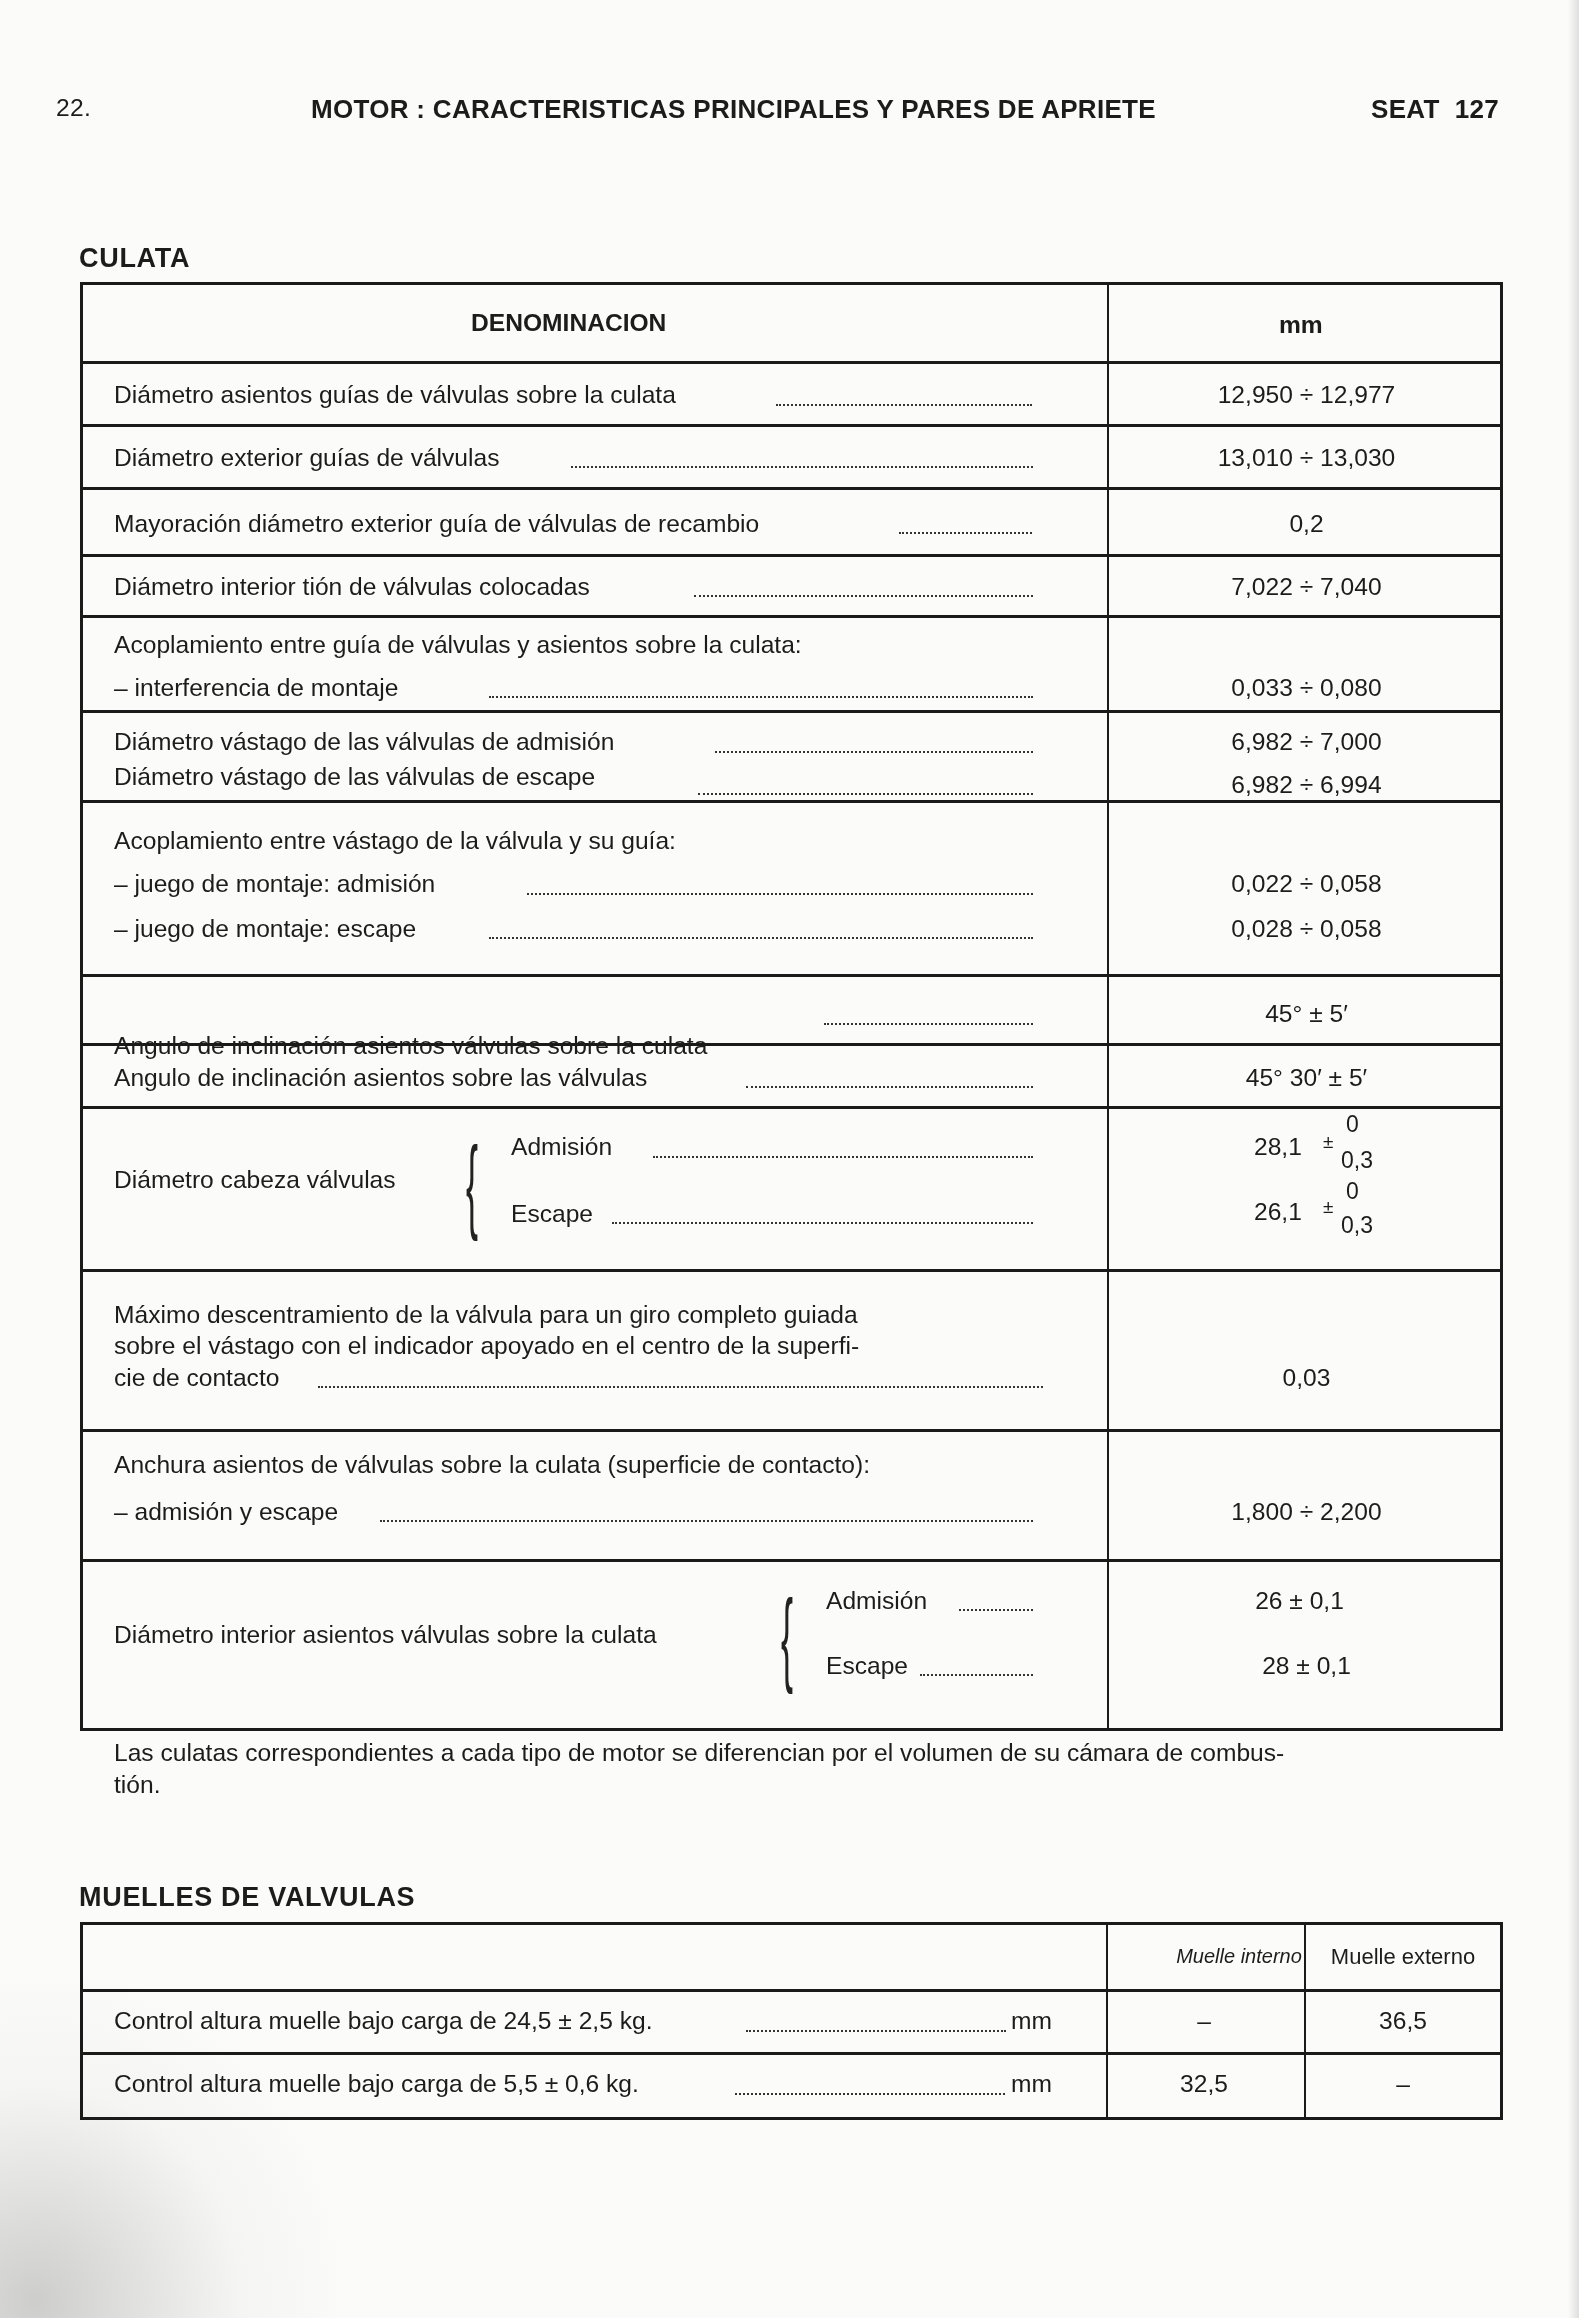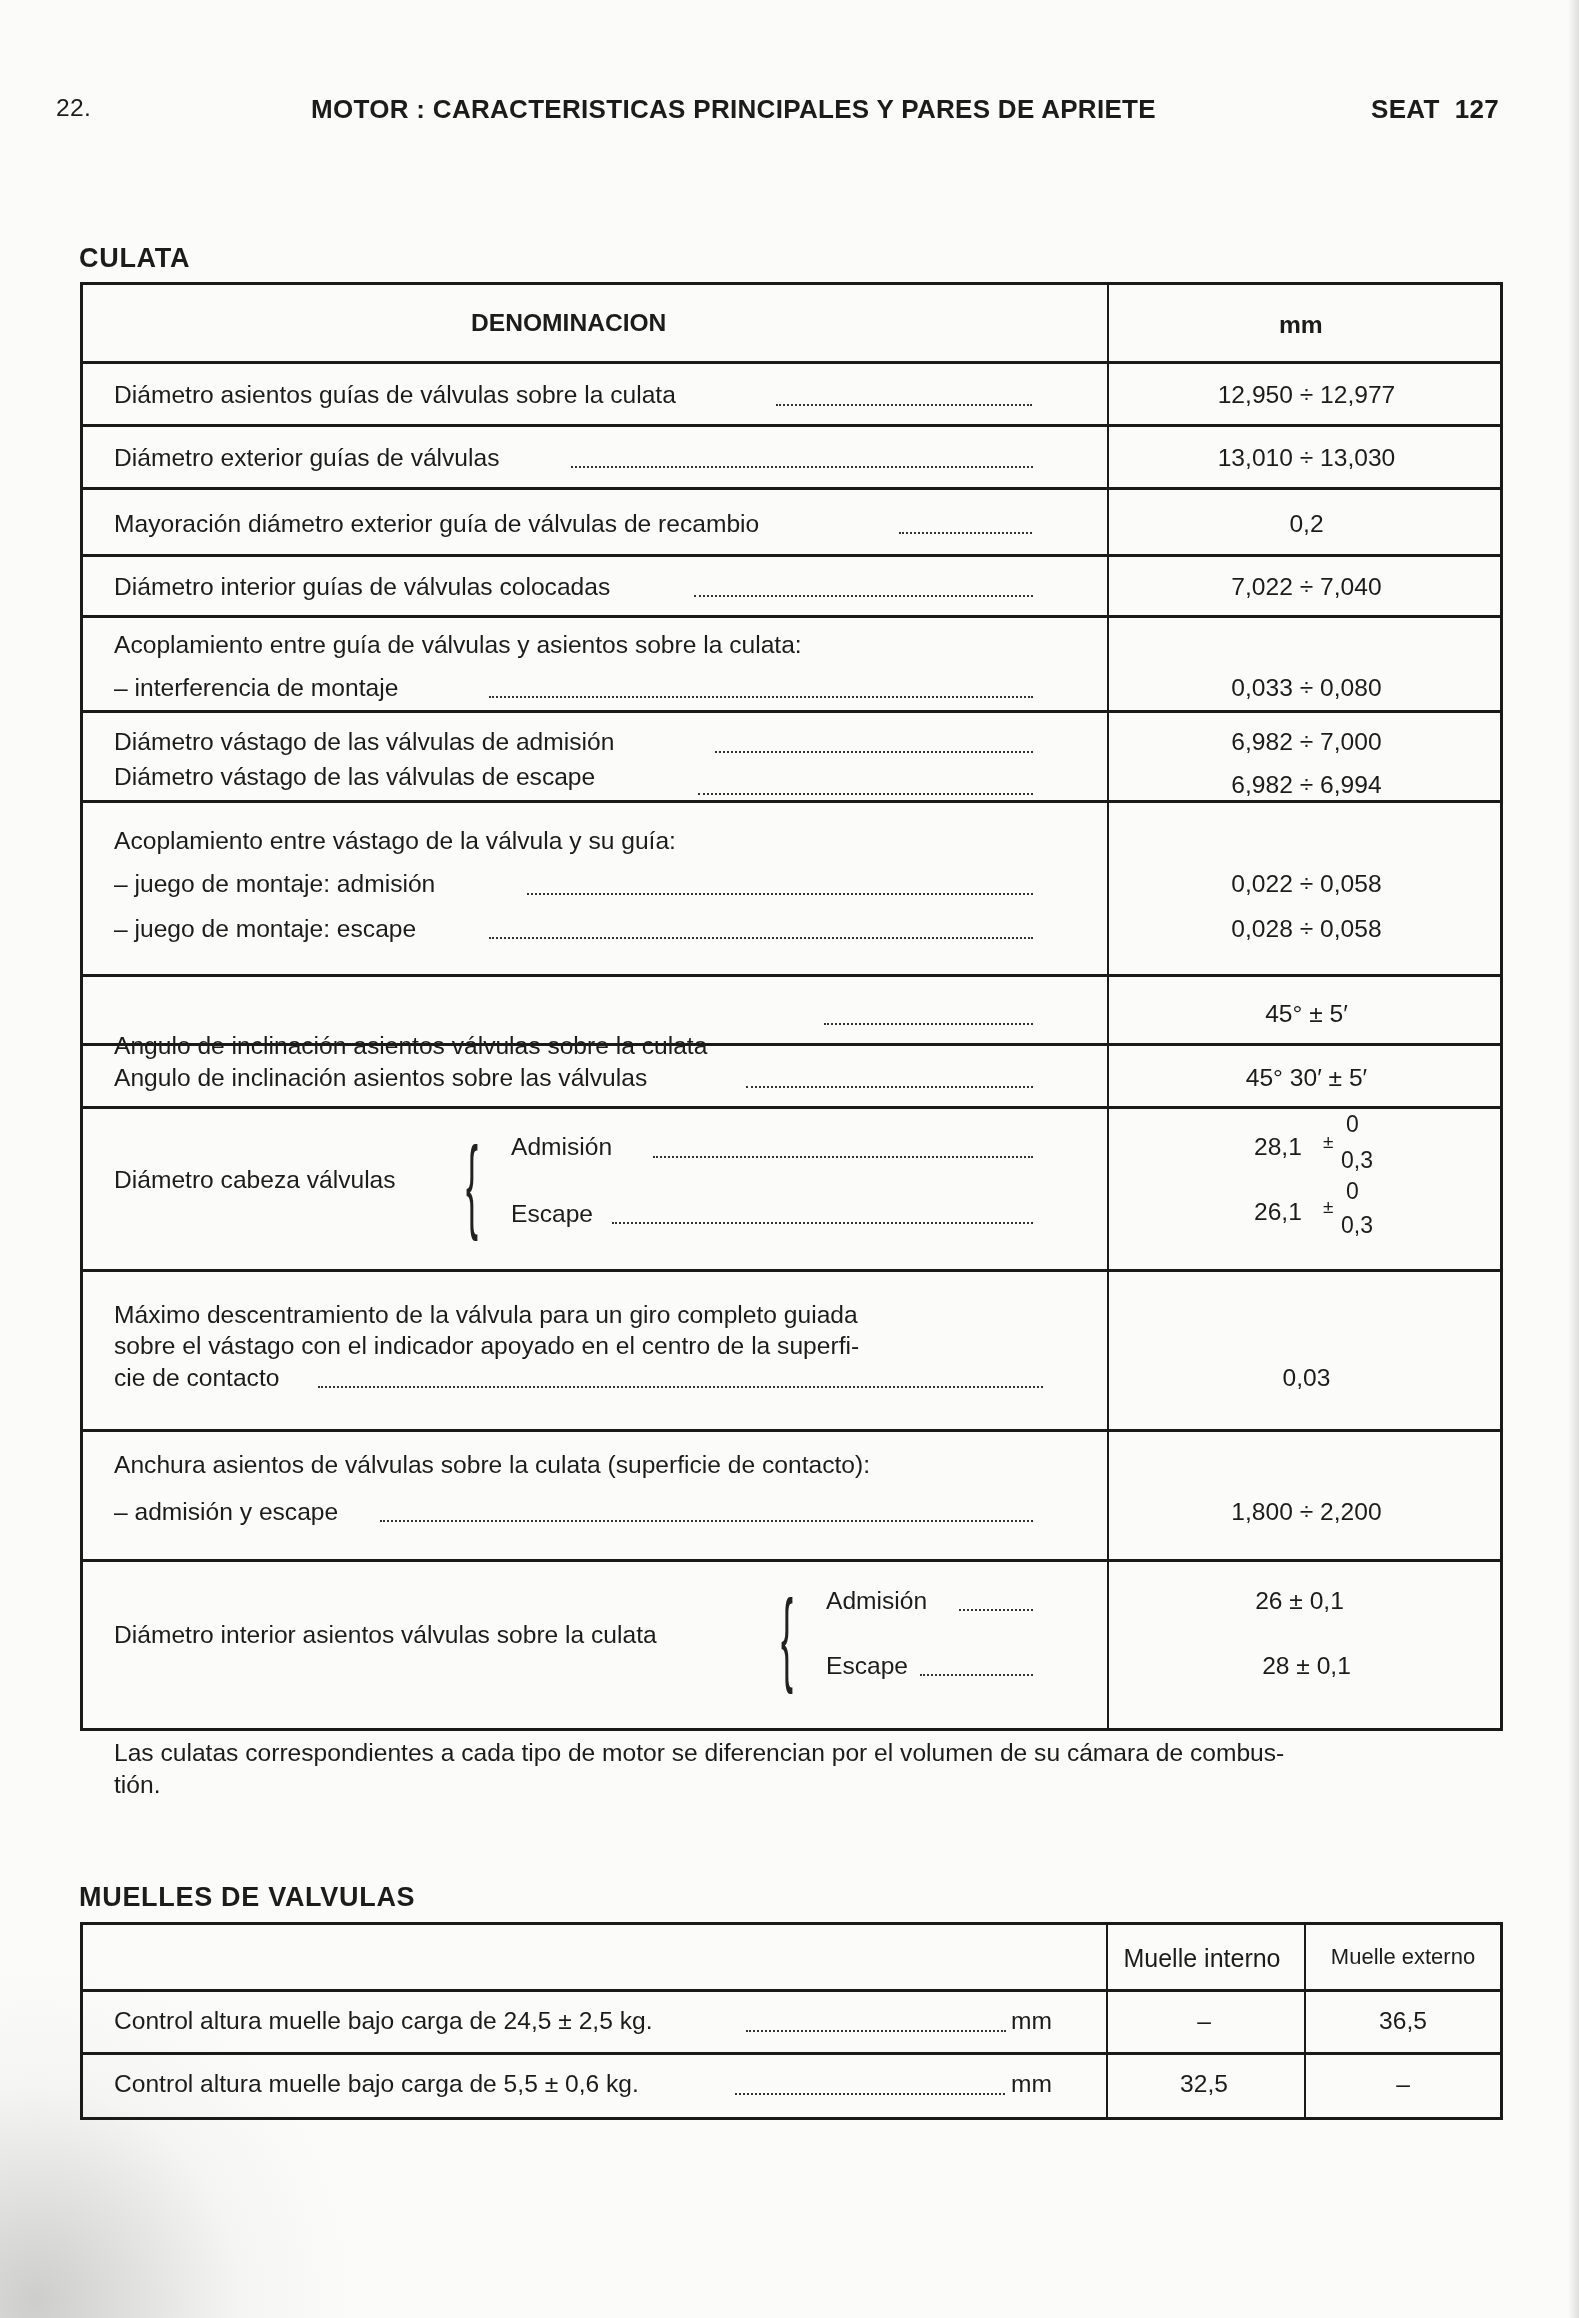--- a/index.html
+++ b/index.html
@@ -74,21 +74,21 @@
 <div class="t c" style="left:1108px; width:397px; top:383px;">12,950 ÷ 12,977</div>
 
 <div class="t" style="left:114px; top:446px;">Diámetro exterior guías de válvulas</div>
 <div class="dots" style="left:571px; width:462px; top:466px;"></div>
 <div class="t c" style="left:1108px; width:397px; top:446px;">13,010 ÷ 13,030</div>
 
 <div class="t" style="left:114px; top:512px;">Mayoración diámetro exterior guía de válvulas de recambio</div>
 <div class="dots" style="left:899px; width:133px; top:532px;"></div>
 <div class="t c" style="left:1108px; width:397px; top:512px;">0,2</div>
 
-<div class="t" style="left:114px; top:575px;">Diámetro interior guías de válvulas colocadas</div>
+<div class="t" style="left:114px; top:575px;">Diámetro interior tión de válvulas colocadas</div>
 <div class="dots" style="left:694px; width:339px; top:595px;"></div>
 <div class="t c" style="left:1108px; width:397px; top:575px;">7,022 ÷ 7,040</div>
 
 <div class="t" style="left:114px; top:633px;">Acoplamiento entre guía de válvulas y asientos sobre la culata:</div>
 <div class="t" style="left:114px; top:676px;">– interferencia de montaje</div>
 <div class="dots" style="left:489px; width:544px; top:696px;"></div>
 <div class="t c" style="left:1108px; width:397px; top:676px;">0,033 ÷ 0,080</div>
 
 <div class="t" style="left:114px; top:730px;">Diámetro vástago de las válvulas de admisión</div>
 <div class="dots" style="left:715px; width:318px; top:751px;"></div>
@@ -154,21 +154,21 @@
 
 <div class="section-title" style="left:79px; top:1882px;">MUELLES DE VALVULAS</div>
 
 <div class="tbl" style="left:80px; top:1922px; width:1423px; height:198px;">
   <div class="vline" style="left:1023px;"></div>
   <div class="vline" style="left:1221px;"></div>
   <div class="hline" style="top:64px;"></div>
   <div class="hline" style="top:127px;"></div>
 </div>
 
-<div class="t c" style="left:1103px; width:198px; top:1946px; font-size:25px;">Muelle interno</div>
+<div class="t c" style="left:1140px; width:198px; top:1946px; font-size:20px;font-style:italic;">Muelle interno</div>
 <div class="t c" style="left:1303px; width:200px; top:1946px; font-size:22px;">Muelle externo</div>
 
 <div class="t" style="left:114px; top:2009px;">Control altura muelle bajo carga de 24,5 ± 2,5 kg.</div>
 <div class="dots" style="left:746px; width:260px; top:2030px;"></div>
 <div class="t" style="left:1011px; top:2009px;">mm</div>
 <div class="t c" style="left:1105px; width:198px; top:2009px;">–</div>
 <div class="t c" style="left:1303px; width:200px; top:2009px;">36,5</div>
 
 <div class="t" style="left:114px; top:2072px;">Control altura muelle bajo carga de 5,5 ± 0,6 kg.</div>
 <div class="dots" style="left:735px; width:270px; top:2093px;"></div>

